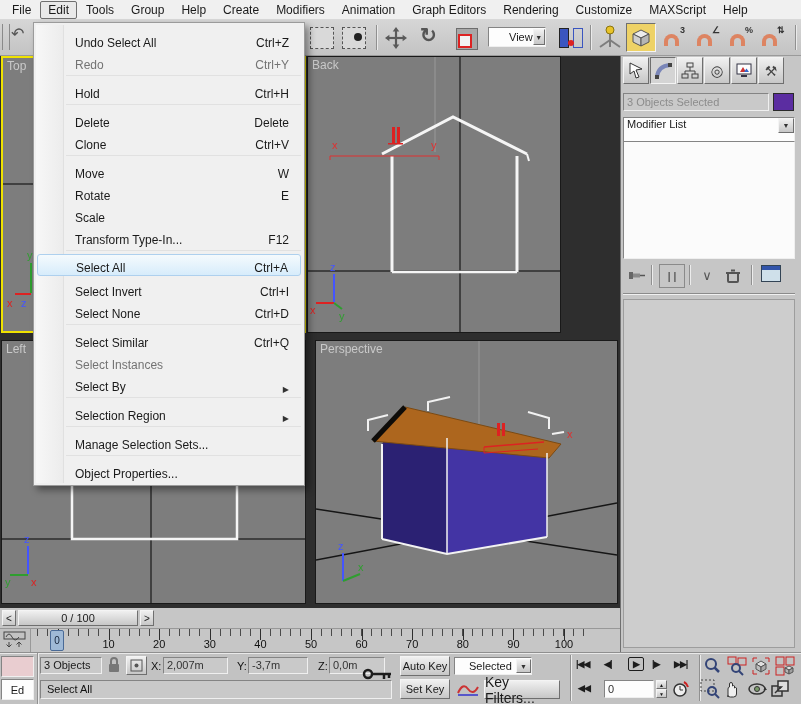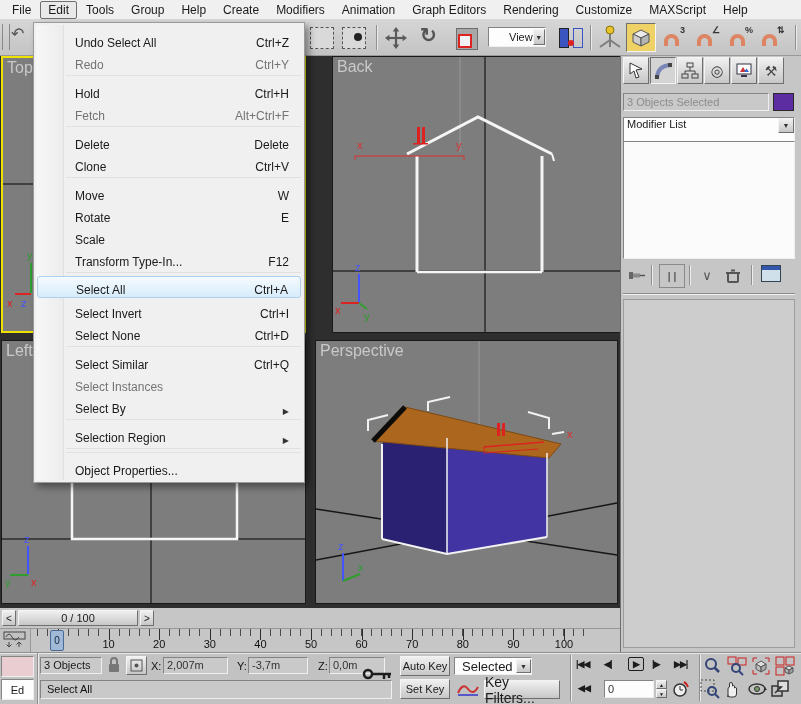--- a/index.html
+++ b/index.html
@@ -35,21 +35,21 @@
   .mi .ms{margin-left:auto;padding-left:18px}
   .mi .arr{margin-left:auto;font-size:8px;color:#333}
   .mi.dis{color:#737373}
   .mi.hl{height:20px;margin:1px 2px;border:1px solid #aed0ee;border-radius:3px;
          background:linear-gradient(#f5fafd,#d7ecfb);padding:0 12px 0 38px}
   .msep{height:1px;background:#e1e1e1;margin:3px 2px 3px 31px}
   
   .vparea{position:absolute;left:0;top:55px;width:620px;height:553px;background:#2e2e2e}
   .vp{position:absolute;background:#7d7d7d;border:1px solid #191919;box-sizing:border-box;overflow:hidden}
   .vp.active{border:2px solid #efe200}
-  .vplabel{position:absolute;left:4px;top:1px;font-size:16px;color:#c9c9c9;z-index:2}
+  .vplabel{position:absolute;left:4px;top:1px;font-size:12px;color:#c9c9c9;z-index:2}
   .vp svg{position:absolute;left:0;top:0}
   
   .tslider{position:absolute;left:0;top:608px;width:620px;height:20px;background:#c6c6c6}
   .trackbar{position:absolute;left:0;top:628px;width:620px;height:24px;background:#c2c2c2;border-top:1px solid #989898}
   .ruler{position:absolute;left:30px;top:0;width:590px;height:24px;background:#c6c6c6;border-left:1px solid #999}
   .ticks{position:absolute;left:0;top:0;width:556px;height:7px;
          background-image:repeating-linear-gradient(90deg,#4a4a4a 0 1px,transparent 1px 10.1px);
          background-position:27px 0}
   .ticksM{position:absolute;left:0;top:0;width:556px;height:11px;
          background-image:repeating-linear-gradient(90deg,#2d2d2d 0 1px,transparent 1px 50.6px);
@@ -164,21 +164,21 @@
     <svg width="301" height="273" viewBox="0 0 301 273">
       <line x1="0" y1="126" x2="301" y2="126" stroke="#2c2c2c" stroke-width="1.5"></line>
       <line x1="28" y1="205" x2="28" y2="235" stroke="#2f9e2f" stroke-width="2"></line>
       <text x="24" y="201" font-size="11" fill="#2f9e2f">y</text>
       <line x1="12" y1="236" x2="28" y2="236" stroke="#d22" stroke-width="2"></line>
       <text x="18" y="249" font-size="11" fill="#4455ff">z</text>
       <text x="4" y="249" font-size="11" fill="#d22">x</text>
     </svg>
   </div>
 
-  <div class="vp" id="vp-back" style="left:332px;top:1px;width:303px;height:277px">
+  <div class="vp" id="vp-back" style="left:307px;top:1px;width:254px;height:277px">
     <span class="vplabel">Back</span>
     <svg width="301" height="275" viewBox="0 0 301 275">
       <line x1="127" y1="0" x2="127" y2="95" stroke="#9a9a9a"></line>
       <line x1="152" y1="0" x2="152" y2="275" stroke="#2c2c2c" stroke-width="1.5"></line>
       <line x1="0" y1="214" x2="301" y2="214" stroke="#2c2c2c" stroke-width="1.5"></line>
       <g stroke="#f5f5f5" stroke-width="3" fill="none">
         <polyline points="74,97 145,60 219,97"></polyline>
         <line x1="84" y1="99" x2="84" y2="215"></line>
         <line x1="209" y1="99" x2="209" y2="215"></line>
         <line x1="84" y1="215" x2="209" y2="215" stroke-width="2.5"></line>
@@ -273,24 +273,20 @@
     </div>
   <div class="mi dis">
       <span>Redo</span>
       <span class="ms">Ctrl+Y</span>
     </div>
   <div class="msep"></div>
   <div class="mi">
       <span>Hold</span>
       <span class="ms">Ctrl+H</span>
     </div>
-  <div class="mi dis">
-      <span>Fetch</span>
-      <span class="ms">Alt+Ctrl+F</span>
-    </div>
   <div class="msep"></div>
   <div class="mi">
       <span>Delete</span>
       <span class="ms">Delete</span>
     </div>
   <div class="mi">
       <span>Clone</span>
       <span class="ms">Ctrl+V</span>
     </div>
   <div class="msep"></div>
@@ -334,20 +330,23 @@
   <div class="mi">
       <span>Select By</span>
       <span class="arr">▶</span>
     </div>
   <div class="msep"></div>
   <div class="mi">
       <span>Selection Region</span>
       <span class="arr">▶</span>
     </div>
   <div class="msep"></div>
+  <div class="mi">
+      <span>Manage Selection Sets...</span>
+    </div>
   <div class="msep"></div>
   <div class="mi">
       <span>Object Properties...</span>
     </div>
 </div>
 
 <div class="tslider">
   <div class="rb" style="position:absolute;left:2px;top:2px;width:14px;height:16px;font-size:10px">
       <span>&lt;</span>
     </div>
@@ -411,21 +410,21 @@
     <circle cx="6" cy="9" r="4" fill="none" stroke="#1c1c1c" stroke-width="2.5"></circle>
     <line x1="10" y1="9" x2="29" y2="9" stroke="#1c1c1c" stroke-width="2.5"></line>
     <line x1="22" y1="9" x2="22" y2="14" stroke="#1c1c1c" stroke-width="2.5"></line>
     <line x1="27" y1="9" x2="27" y2="13" stroke="#1c1c1c" stroke-width="2.5"></line>
   </svg>
 
   <div class="rb" style="position:absolute;left:400px;top:3px;width:50px;height:20px;font-size:11px">
       <span>Auto Key</span>
     </div>
   <div class="skw" style="position:absolute;left:454px;top:4px;width:78px;height:18px;display:flex;align-items:center">
-    <span style="font-size:13px;padding-left:7px;flex:1">Selected</span>
+    <span style="font-size:11px;padding-left:14px;flex:1">Selected</span>
     <span class="rb" style="width:15px;height:14px;font-size:7px;color:#333">▼</span>
   </div>
   <div class="vsep-s" style="left:570px;top:2px;height:46px"></div>
 
   <span class="tp" style="left:576px;top:6px">|◀◀</span>
   <span class="tp" style="left:604px;top:6px">◀|</span>
   <span class="tp" style="left:628px;top:4px;border:1px solid #1c1c1c;border-radius:2px;padding:1px 4px">▶</span>
   <span class="tp" style="left:652px;top:6px">|▶</span>
   <span class="tp" style="left:674px;top:6px">▶▶|</span>
   <div class="vsep-s" style="left:699px;top:2px;height:46px"></div>

